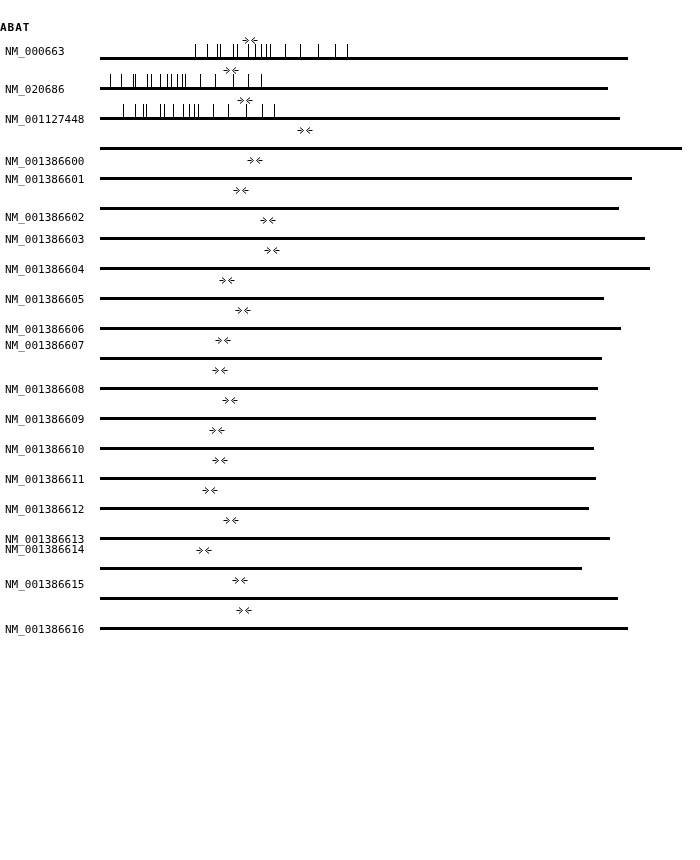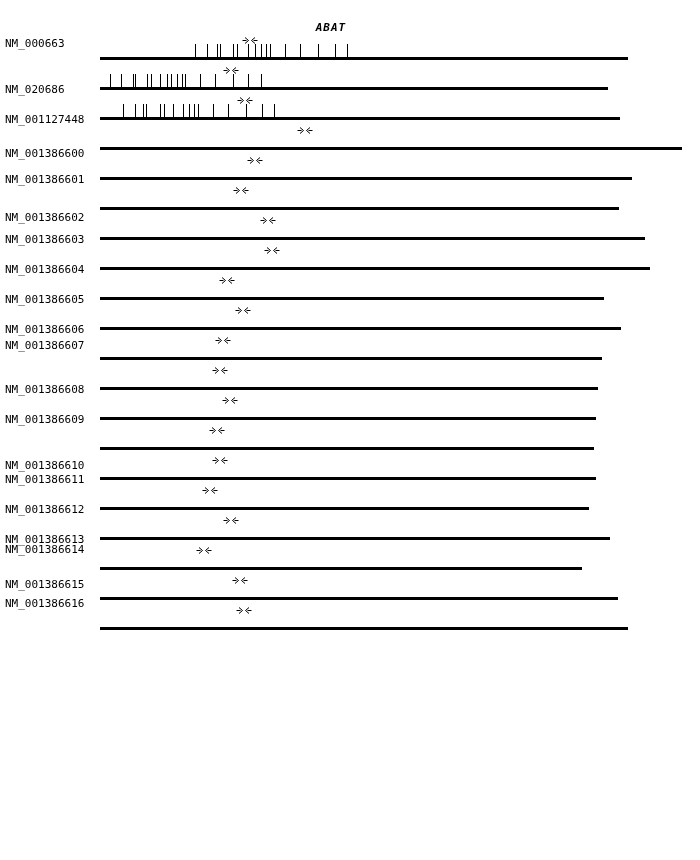--- a/index.html
+++ b/index.html
@@ -2,39 +2,39 @@
 <html><head>
 <meta charset="utf-8">
 <style>
   html,body{margin:0;padding:0;background:#ffffff;}
   .canvas{
     position:relative;width:700px;height:860px;background:#ffffff;
     font-family:"DejaVu Sans Mono","Liberation Mono",monospace;
     overflow:hidden;color:#000;
   }
   .title{
-    position:absolute;left:0;top:21px;width:662px;text-align:center;
-    font-size:11px;font-weight:bold;letter-spacing:1px;color:#000;font-style:italic;
+    position:absolute;left:0;top:21px;width:662px;
+    font-size:11px;font-weight:bold;letter-spacing:1px;color:#000;
   }
   .label{
     position:absolute;left:5px;font-size:11px;line-height:12px;
     color:#000;white-space:pre;
   }
   .tline{position:absolute;height:3px;background:#000;}
   .tick{position:absolute;width:1px;height:14px;background:#000;}
   .marker{position:absolute;}
 </style>
 </head>
 <body>
 
 <div class="canvas">
   <div class="title">ABAT</div>
   <div id="rows">
       <div>
-        <span class="label" style="top:38px">NM_000663</span>
+        <span class="label" style="top:46px">NM_000663</span>
         <div class="tline" style="left:100px;top:57px;width:528px"></div>
         <div class="tick" style="left:195px;top:44px"></div>
         <div class="tick" style="left:207px;top:44px"></div>
         <div class="tick" style="left:217px;top:44px"></div>
         <div class="tick" style="left:220px;top:44px"></div>
         <div class="tick" style="left:233px;top:44px"></div>
         <div class="tick" style="left:237px;top:44px"></div>
         <div class="tick" style="left:248px;top:44px"></div>
         <div class="tick" style="left:255px;top:44px"></div>
         <div class="tick" style="left:261px;top:44px"></div>
@@ -93,21 +93,21 @@
         <div class="tick" style="left:228px;top:104px"></div>
         <div class="tick" style="left:246px;top:104px"></div>
         <div class="tick" style="left:262px;top:104px"></div>
         <div class="tick" style="left:274px;top:104px"></div>
         <svg class="marker" style="left:237px;top:96px" width="16" height="9" viewBox="0 0 16 9">
           <path d="M0.5 4.5 H4.5 M3 1.5 L6.5 4.5 L3 7.5" stroke="#000" stroke-width="1" fill="none"></path>
           <path d="M15.5 4.5 H11.5 M13 1.5 L9.5 4.5 L13 7.5" stroke="#000" stroke-width="1" fill="none"></path>
         </svg>
       </div>
       <div>
-        <span class="label" style="top:148px">NM_001386600</span>
+        <span class="label" style="top:156px">NM_001386600</span>
         <div class="tline" style="left:100px;top:147px;width:582px"></div>
         <svg class="marker" style="left:297px;top:126px" width="16" height="9" viewBox="0 0 16 9">
           <path d="M0.5 4.5 H4.5 M3 1.5 L6.5 4.5 L3 7.5" stroke="#000" stroke-width="1" fill="none"></path>
           <path d="M15.5 4.5 H11.5 M13 1.5 L9.5 4.5 L13 7.5" stroke="#000" stroke-width="1" fill="none"></path>
         </svg>
       </div>
       <div>
         <span class="label" style="top:174px">NM_001386601</span>
         <div class="tline" style="left:100px;top:177px;width:532px"></div>
         <svg class="marker" style="left:247px;top:156px" width="16" height="9" viewBox="0 0 16 9">
@@ -173,21 +173,21 @@
       </div>
       <div>
         <span class="label" style="top:414px">NM_001386609</span>
         <div class="tline" style="left:100px;top:417px;width:496px"></div>
         <svg class="marker" style="left:222px;top:396px" width="16" height="9" viewBox="0 0 16 9">
           <path d="M0.5 4.5 H4.5 M3 1.5 L6.5 4.5 L3 7.5" stroke="#000" stroke-width="1" fill="none"></path>
           <path d="M15.5 4.5 H11.5 M13 1.5 L9.5 4.5 L13 7.5" stroke="#000" stroke-width="1" fill="none"></path>
         </svg>
       </div>
       <div>
-        <span class="label" style="top:460px">NM_001386610</span>
+        <span class="label" style="top:444px">NM_001386610</span>
         <div class="tline" style="left:100px;top:447px;width:494px"></div>
         <svg class="marker" style="left:209px;top:426px" width="16" height="9" viewBox="0 0 16 9">
           <path d="M0.5 4.5 H4.5 M3 1.5 L6.5 4.5 L3 7.5" stroke="#000" stroke-width="1" fill="none"></path>
           <path d="M15.5 4.5 H11.5 M13 1.5 L9.5 4.5 L13 7.5" stroke="#000" stroke-width="1" fill="none"></path>
         </svg>
       </div>
       <div>
         <span class="label" style="top:474px">NM_001386611</span>
         <div class="tline" style="left:100px;top:477px;width:496px"></div>
         <svg class="marker" style="left:212px;top:456px" width="16" height="9" viewBox="0 0 16 9">
@@ -221,21 +221,21 @@
       </div>
       <div>
         <span class="label" style="top:579px">NM_001386615</span>
         <div class="tline" style="left:100px;top:597px;width:518px"></div>
         <svg class="marker" style="left:232px;top:576px" width="16" height="9" viewBox="0 0 16 9">
           <path d="M0.5 4.5 H4.5 M3 1.5 L6.5 4.5 L3 7.5" stroke="#000" stroke-width="1" fill="none"></path>
           <path d="M15.5 4.5 H11.5 M13 1.5 L9.5 4.5 L13 7.5" stroke="#000" stroke-width="1" fill="none"></path>
         </svg>
       </div>
       <div>
-        <span class="label" style="top:598px">NM_001386616</span>
+        <span class="label" style="top:624px">NM_001386616</span>
         <div class="tline" style="left:100px;top:627px;width:528px"></div>
         <svg class="marker" style="left:236px;top:606px" width="16" height="9" viewBox="0 0 16 9">
           <path d="M0.5 4.5 H4.5 M3 1.5 L6.5 4.5 L3 7.5" stroke="#000" stroke-width="1" fill="none"></path>
           <path d="M15.5 4.5 H11.5 M13 1.5 L9.5 4.5 L13 7.5" stroke="#000" stroke-width="1" fill="none"></path>
         </svg>
       </div>
     </div>
 </div>
 
 </body></html>

